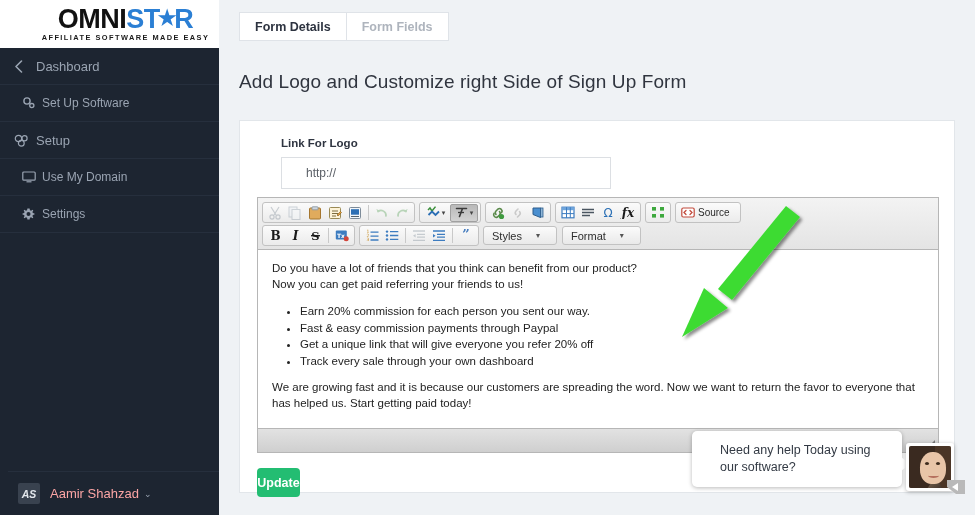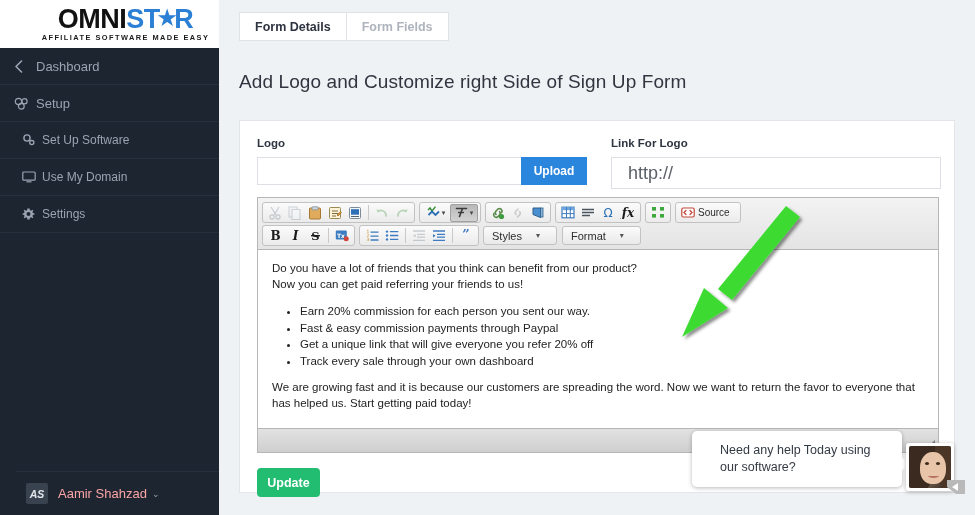--- a/index.html
+++ b/index.html
@@ -46,21 +46,21 @@
   .nav-item.level0 { height: 37px; }
   .nav-item.level1 { padding-left: 22px; font-size: 12px; color: #9aa4b2; }
   .nav-item .nico {
     width: 22px; display: inline-flex; align-items: center;
     justify-content: flex-start; color: #9aa4b2;
   }
   .nav-item.level1 .nico { width: 20px; }
   .nav-item svg { display: block; }
 
   .user-row {
-    position: absolute; left: 16px; bottom: 0; width: 219px; height: 44px;
+    position: absolute; left: 8px; bottom: 0; width: 219px; height: 44px;
     display: flex; align-items: center; padding-left: 10px;
     border-top: 1px solid #262f3d; cursor: pointer;
   }
   .user-badge {
     width: 22px; height: 21px; background: #39424f; color: #e3e7ec;
     font-size: 10.5px; font-weight: 700; display: flex;
     align-items: center; justify-content: center; border-radius: 2px;
     font-style: italic;
   }
   .user-name { color: #fca5a5; font-size: 13px; margin-left: 10px; }
@@ -104,21 +104,21 @@
     font-family: "Liberation Sans", sans-serif; color: #333; outline: none;
   }
   .upload-btn {
     width: 66px; height: 28px; background: #2a85dd; color: #fff;
     border: none; font-size: 12px; font-weight: 700; cursor: pointer;
     font-family: "Liberation Sans", sans-serif;
   }
   .link-field { margin-left: 24px; }
   .link-input {
     width: 330px; height: 32px; border: 1px solid #dcdfe3; background: #fff;
-    font-size: 18px; padding: 0 16px; color: #5a5f66; outline: none;
+    font-size: 12px; padding: 0 24px; color: #5a5f66; outline: none;
     font-family: "Liberation Sans", sans-serif;
   }
   .link-input::placeholder { color: #5a5f66; }
 
   
   .editor {
     position: absolute; left: 17px; top: 76px; width: 682px; height: 256px;
     border: 1px solid #b6b6b6; background: #fff;
   }
   .ed-toolbar {
@@ -178,21 +178,21 @@
     border-top: 1px solid #b6b6b6;
   }
   .resize-grip {
     position: absolute; right: 3px; bottom: 3px;
     width: 0; height: 0;
     border-left: 9px solid transparent; border-bottom: 9px solid #7a7a7a;
   }
 
   .update-btn {
     position: absolute; left: 17px; top: 347px;
-    width: 63px; height: 29px; background: #23bd72; color: #fff;
+    width: 43px; height: 29px; background: #23bd72; color: #fff;
     border: none; border-radius: 4px; font-size: 12.5px; font-weight: 700;
     cursor: pointer; font-family: "Liberation Sans", sans-serif;
   }
 
   
   .arrow-anno {
     position: absolute; left: 660px; top: 190px;
     width: 150px; height: 160px; pointer-events: none;
   }
 
@@ -264,45 +264,45 @@
       </div>
     </div>
 
     <div class="nav-item level0">
       <span class="nico">
         <svg width="9" height="13" viewBox="0 0 9 13">
             <path d="M7.5 1 L2 6.5 L7.5 12" stroke="#9aa4b2" stroke-width="1.6" fill="none" stroke-linecap="round" stroke-linejoin="round"></path>
           </svg>
       </span>
       <span>Dashboard</span>
+    </div>
+
+    <div class="nav-item level1">
+      <span class="nico">
+        <svg width="13" height="12" viewBox="0 0 13 12">
+          <circle cx="5" cy="4" r="3.1" fill="none" stroke="#9aa4b2" stroke-width="1.4"></circle>
+          <circle cx="9.8" cy="8.6" r="2.1" fill="none" stroke="#9aa4b2" stroke-width="1.3"></circle>
+        </svg>
+      </span>
+      <span>Set Up Software</span>
     </div>
 
     <div class="nav-item level0">
       <span class="nico">
         <svg width="16" height="13" viewBox="0 0 16 13">
           <circle cx="4.5" cy="4.5" r="3.2" fill="none" stroke="#9aa4b2" stroke-width="1.2"></circle>
           <circle cx="10.5" cy="4.2" r="2.6" fill="none" stroke="#9aa4b2" stroke-width="1.2"></circle>
           <circle cx="7.3" cy="9.2" r="2.9" fill="none" stroke="#9aa4b2" stroke-width="1.2"></circle>
         </svg>
       </span>
       <span>Setup</span>
     </div>
 
     <div class="nav-item level1">
       <span class="nico">
-        <svg width="13" height="12" viewBox="0 0 13 12">
-          <circle cx="5" cy="4" r="3.1" fill="none" stroke="#9aa4b2" stroke-width="1.4"></circle>
-          <circle cx="9.8" cy="8.6" r="2.1" fill="none" stroke="#9aa4b2" stroke-width="1.3"></circle>
-        </svg>
-      </span>
-      <span>Set Up Software</span>
-    </div>
-
-    <div class="nav-item level1">
-      <span class="nico">
         <svg width="14" height="12" viewBox="0 0 14 12">
           <rect x="0.8" y="1" width="12.4" height="8.2" rx="1" fill="none" stroke="#9aa4b2" stroke-width="1.2"></rect>
           <rect x="4.5" y="10.2" width="5" height="1.2" fill="#9aa4b2"></rect>
         </svg>
       </span>
       <span>Use My Domain</span>
     </div>
 
     <div class="nav-item level1">
       <span class="nico">
@@ -326,27 +326,20 @@
     <div class="tabs">
       <div class="tab">Form Details</div>
       <div class="tab inactive">Form Fields</div>
     </div>
 
     <h1 class="page-title">Add Logo and Customize right Side of Sign Up Form</h1>
 
     <div class="card">
 
       <div class="field-row">
-        <div class="field">
-          <div class="field-label">Logo</div>
-          <div class="logo-input-grp">
-            <input class="logo-input" type="text" placeholder="" style="">
-            <button class="upload-btn">Upload</button>
-          </div>
-        </div>
         <div class="field link-field">
           <div class="field-label">Link For Logo</div>
           <input class="link-input" type="text" placeholder="http://" style="">
         </div>
       </div>
 
       <div class="editor">
 
         <div class="ed-toolbar">
 

